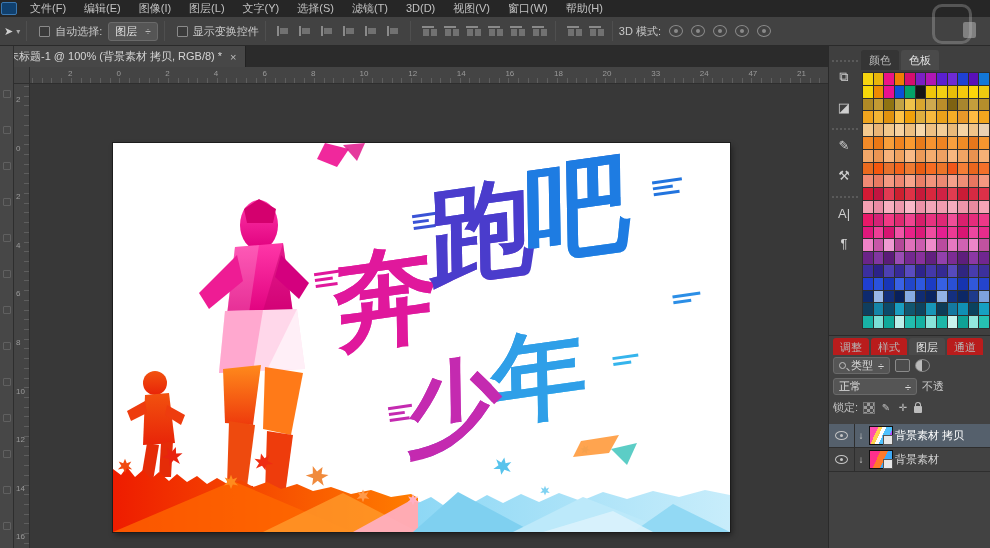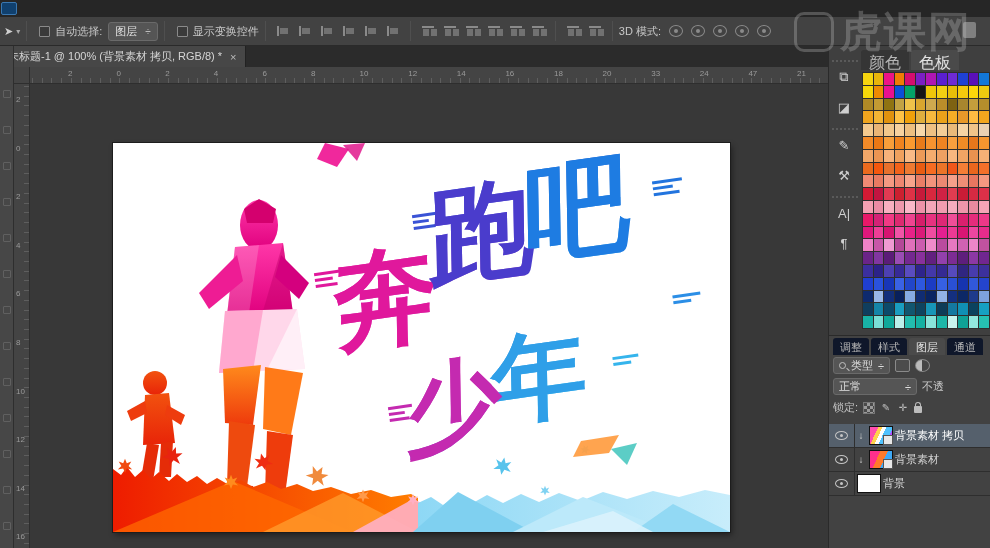--- a/index.html
+++ b/index.html
@@ -79,30 +79,30 @@
   .speed i { display:block; height:3px; margin-bottom:3px; }
 
   
   .rightcol { position:absolute; left:828px; top:46px; width:162px; height:502px; background:#3f3f3f; border-left:1px solid #2a2a2a; }
   .dock { position:absolute; left:3px; top:14px; width:26px; }
   .dock .grp { border-top:2px dotted #5a5a5a; padding-top:4px; margin-bottom:10px; }
   .dock .dicon { width:24px; height:22px; color:#cfcfcf; font-size:13px; display:flex; align-items:center;
     justify-content:center; margin-bottom:8px; }
 
   .swpanel { position:absolute; left:32px; top:4px; width:130px; height:286px; }
-  .swtabs { display:flex; gap:2px; color:#b5b5b5; font-size:16px; height:20px; }
+  .swtabs { display:flex; gap:2px; color:#b5b5b5; font-size:11px; height:20px; }
   .swtab { padding:3px 8px; background:#353535; border-radius:3px 3px 0 0; }
   .swtab.active { background:#4a4a4a; color:#e2e2e2; }
   .swgrid { position:absolute; left:1px; top:22px; width:128px; display:grid;
     grid-template-columns:repeat(12,1fr); gap:1px; background:#2e2e2e; padding:1px; }
   .swgrid .sw { height:11.8px; }
 
   .laypanel { position:absolute; left:0px; top:289px; width:162px; height:213px; background:#424242; border-top:1px solid #2a2a2a; }
   .laytabs { display:flex; gap:2px; padding:2px 4px 0 4px; color:#b5b5b5; font-size:11px; height:19px; }
-  .laytab { padding:2px 7px; background:#0f172a; border-radius:3px 3px 0 0; white-space:nowrap; }
+  .laytab { padding:2px 7px; background:#b91c1c; border-radius:3px 3px 0 0; white-space:nowrap; }
   .laytab.active { background:#4a4a4a; color:#e6e6e6; }
   .layrow { display:flex; align-items:center; padding:0 4px; height:21px; color:#c6c6c6; font-size:11px; gap:5px; }
   .filterbox { height:17px; background:#555; border:1px solid #6a6a6a; border-radius:3px; display:flex;
     align-items:center; gap:5px; padding:0 5px; color:#ddd; }
   .searchicon { width:7px; height:7px; border:1px solid #c0c0c0; border-radius:50%; position:relative; }
   .searchicon::after { content:""; position:absolute; left:6px; top:6px; width:4px; height:1px; background:#c0c0c0; transform:rotate(45deg); }
   .miniic { width:15px; height:13px; border:1px solid #8a8a8a; border-radius:2px; background:#4c4c4c; }
   .miniic.half { border-radius:50%; background:linear-gradient(90deg,#bbb 50%,#444 50%); }
   .blendsel { width:84px; height:17px; background:#555; border:1px solid #6a6a6a; border-radius:3px;
     display:flex; align-items:center; justify-content:space-between; padding:0 5px; color:#e0e0e0; }
@@ -137,20 +137,33 @@
   .wm-text { font-size:42px; font-weight:bold; color:rgba(215,215,215,.26); letter-spacing:2px; }
   .wm-sq { position:absolute; right:14px; top:22px; width:13px; height:16px; background:rgba(190,190,190,.5); border-radius:2px; }
 </style>
 </head>
 <body>
 
 <div id="app">
 
   <div class="menubar">
     <div class="ps-logo"></div>
+    <div id="menu-items" style="display:flex">
+        <span class="menu-item">文件(F)</span>
+        <span class="menu-item">编辑(E)</span>
+        <span class="menu-item">图像(I)</span>
+        <span class="menu-item">图层(L)</span>
+        <span class="menu-item">文字(Y)</span>
+        <span class="menu-item">选择(S)</span>
+        <span class="menu-item">滤镜(T)</span>
+        <span class="menu-item">3D(D)</span>
+        <span class="menu-item">视图(V)</span>
+        <span class="menu-item">窗口(W)</span>
+        <span class="menu-item">帮助(H)</span>
+      </div>
   </div>
 
   <div class="optionsbar">
     <div class="movetool">➤<span class="arr">▾</span></div>
     <div class="ob-sep"></div>
     <div class="cb"></div>
     <span class="ob-label">自动选择:</span>
     <div class="dd">
       <span>图层</span>
       <span class="dda">÷</span>
@@ -674,29 +687,21 @@
             <span class="lname">背景素材 拷贝</span>
           </div>
           <div class="lrow">
             <div class="eyecell">
               <span class="eye"></span>
             </div>
             <span class="cliparrow">↓</span>
             <span class="thumb t-art2 smart"></span>
             <span class="lname">背景素材</span>
           </div>
-          <div class="lrow">
-            <div class="eyecell">
-              <span class="eye"></span>
-            </div>
-            <span class="thumb t-white"></span>
-            <span class="lname">背景</span>
-          </div>
         </div>
     </div>
   </div>
 
   <div class="watermark">
     <div class="wm-circle"></div>
-    <div class="wm-text">虎课网</div>
   </div>
   <div class="wm-sq"></div>
 </div>
 
 </body></html>

